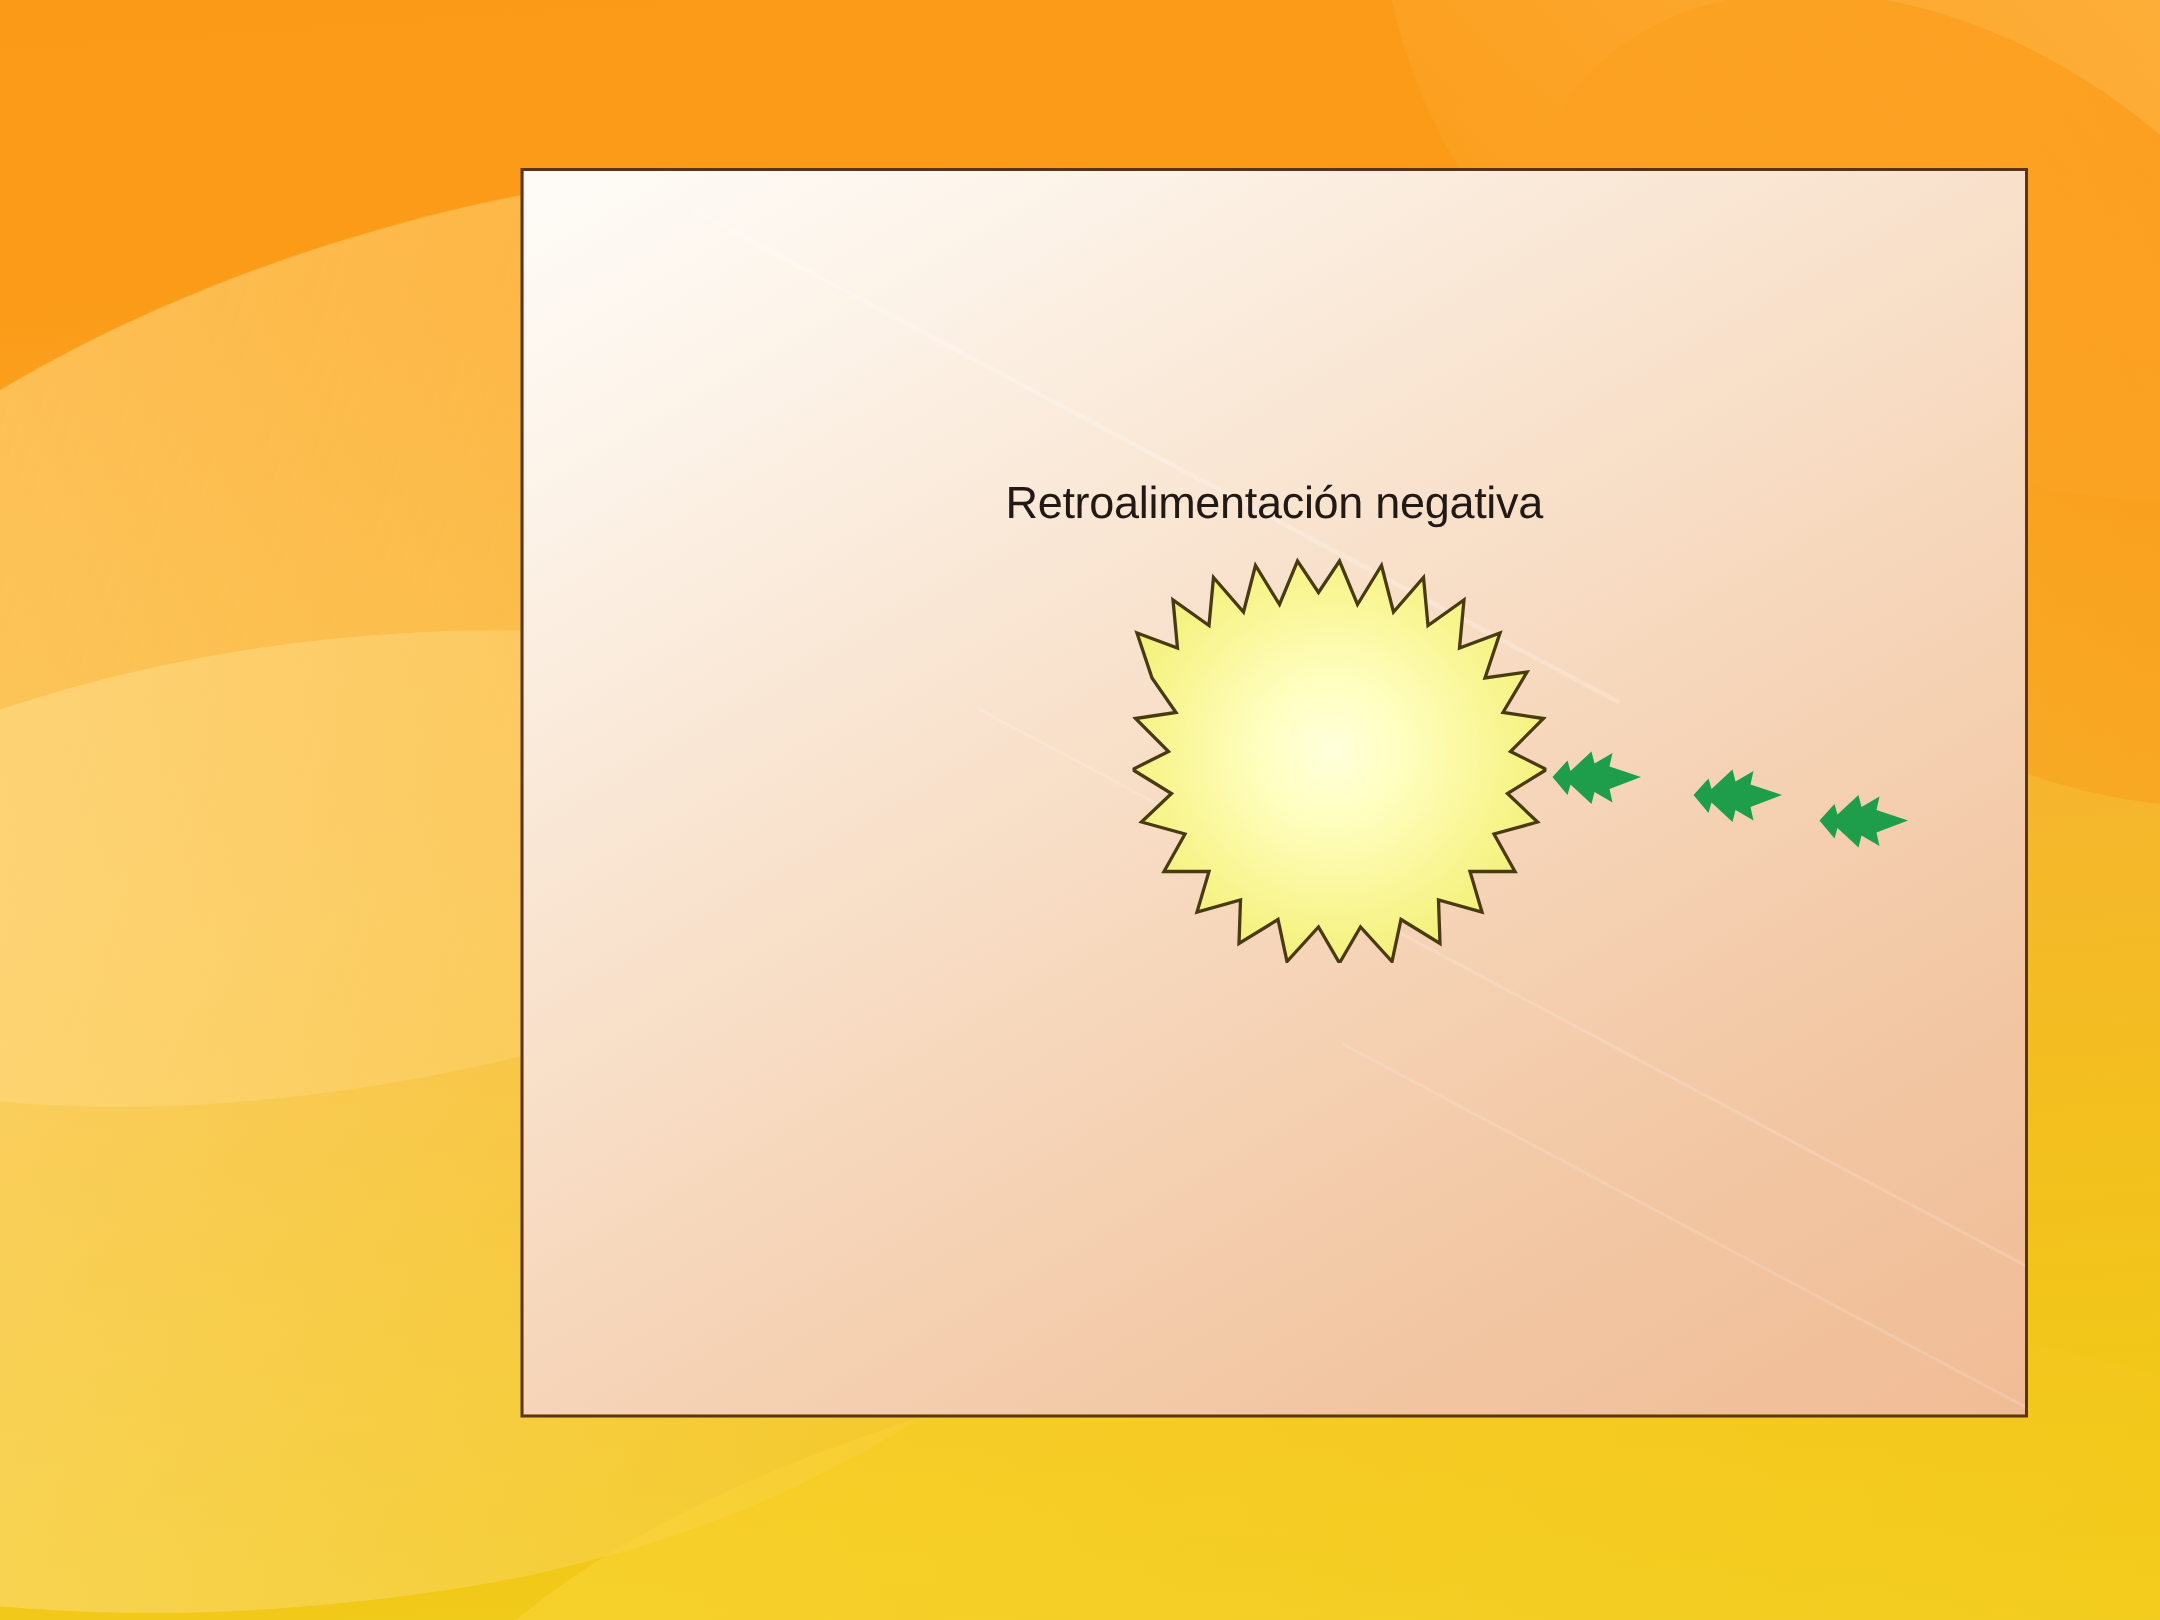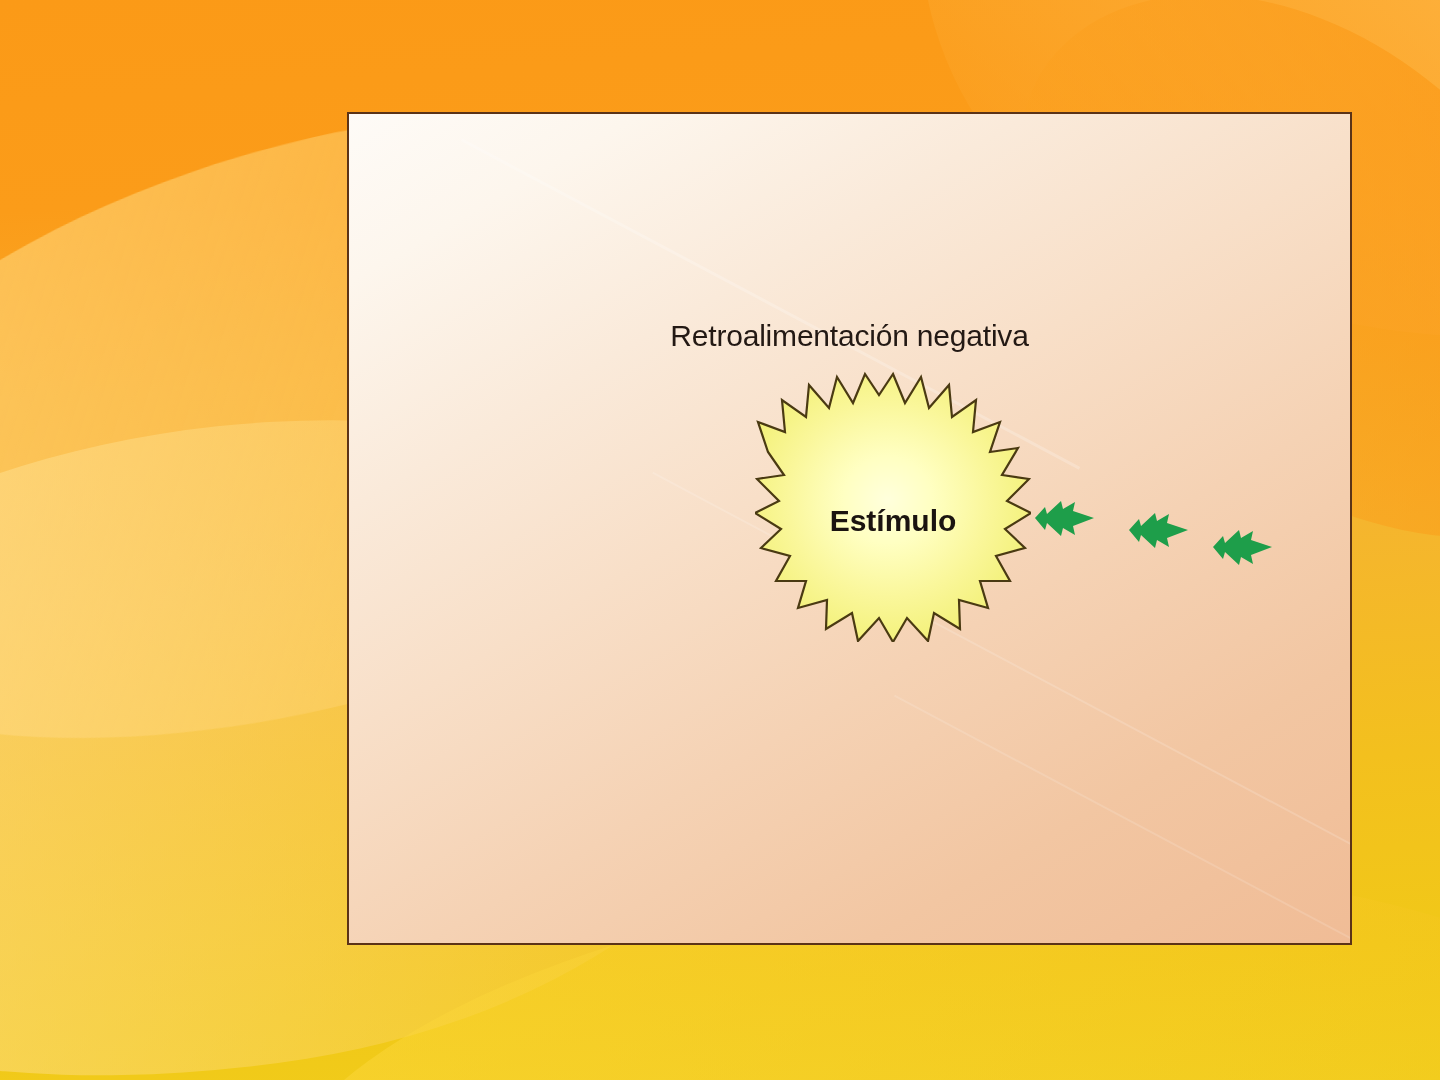--- a/index.html
+++ b/index.html
@@ -183,21 +183,20 @@
         <defs>
           <radialGradient id="starGrad" cx="48%" cy="47%" r="62%">
             <stop offset="0%" stop-color="#FFFFDC"></stop>
             <stop offset="26%" stop-color="#FFFFC2"></stop>
             <stop offset="58%" stop-color="#FAF79B"></stop>
             <stop offset="100%" stop-color="#F0EE6B"></stop>
           </radialGradient>
         </defs>
         <polygon points="138,4 150,33 166,7 174,38 194,15 197,47 221,30 218,62 245,52 235,82 263,78 247,105 274,109 252,131 276,143 250,159 270,178 241,186 255,211 225,211 233,238 204,230 205,259 179,243 173,271 152,248 138,272 124,248 103,271 97,243 71,259 72,230 43,238 51,211 21,211 35,186 6,178 26,159 0,143 24,131 2,109 29,105 13,82 3,52 30,62 27,30 51,47 54,15 74,38 82,7 98,33 110,4 124,25" fill="url(#starGrad)" stroke="#4A3A12" stroke-width="2.2" stroke-linejoin="miter"></polygon>
       </svg>
-      <div id="stimulus-label">Estímulo</div>
     </div>
 
     <div class="arrow" id="arrow-1">
       <svg viewBox="0 0 62 42">
         <path d="M2,21 L12,10 L14,17 L28,4 L30,12 L42,5 L40,14 L61,21 L40,29 L42,38 L30,31 L28,39 L14,26 L12,33 Z" fill="#1E9E4A"></path>
       </svg>
     </div>
 
     <div class="arrow" id="arrow-2">
       <svg viewBox="0 0 62 42">

